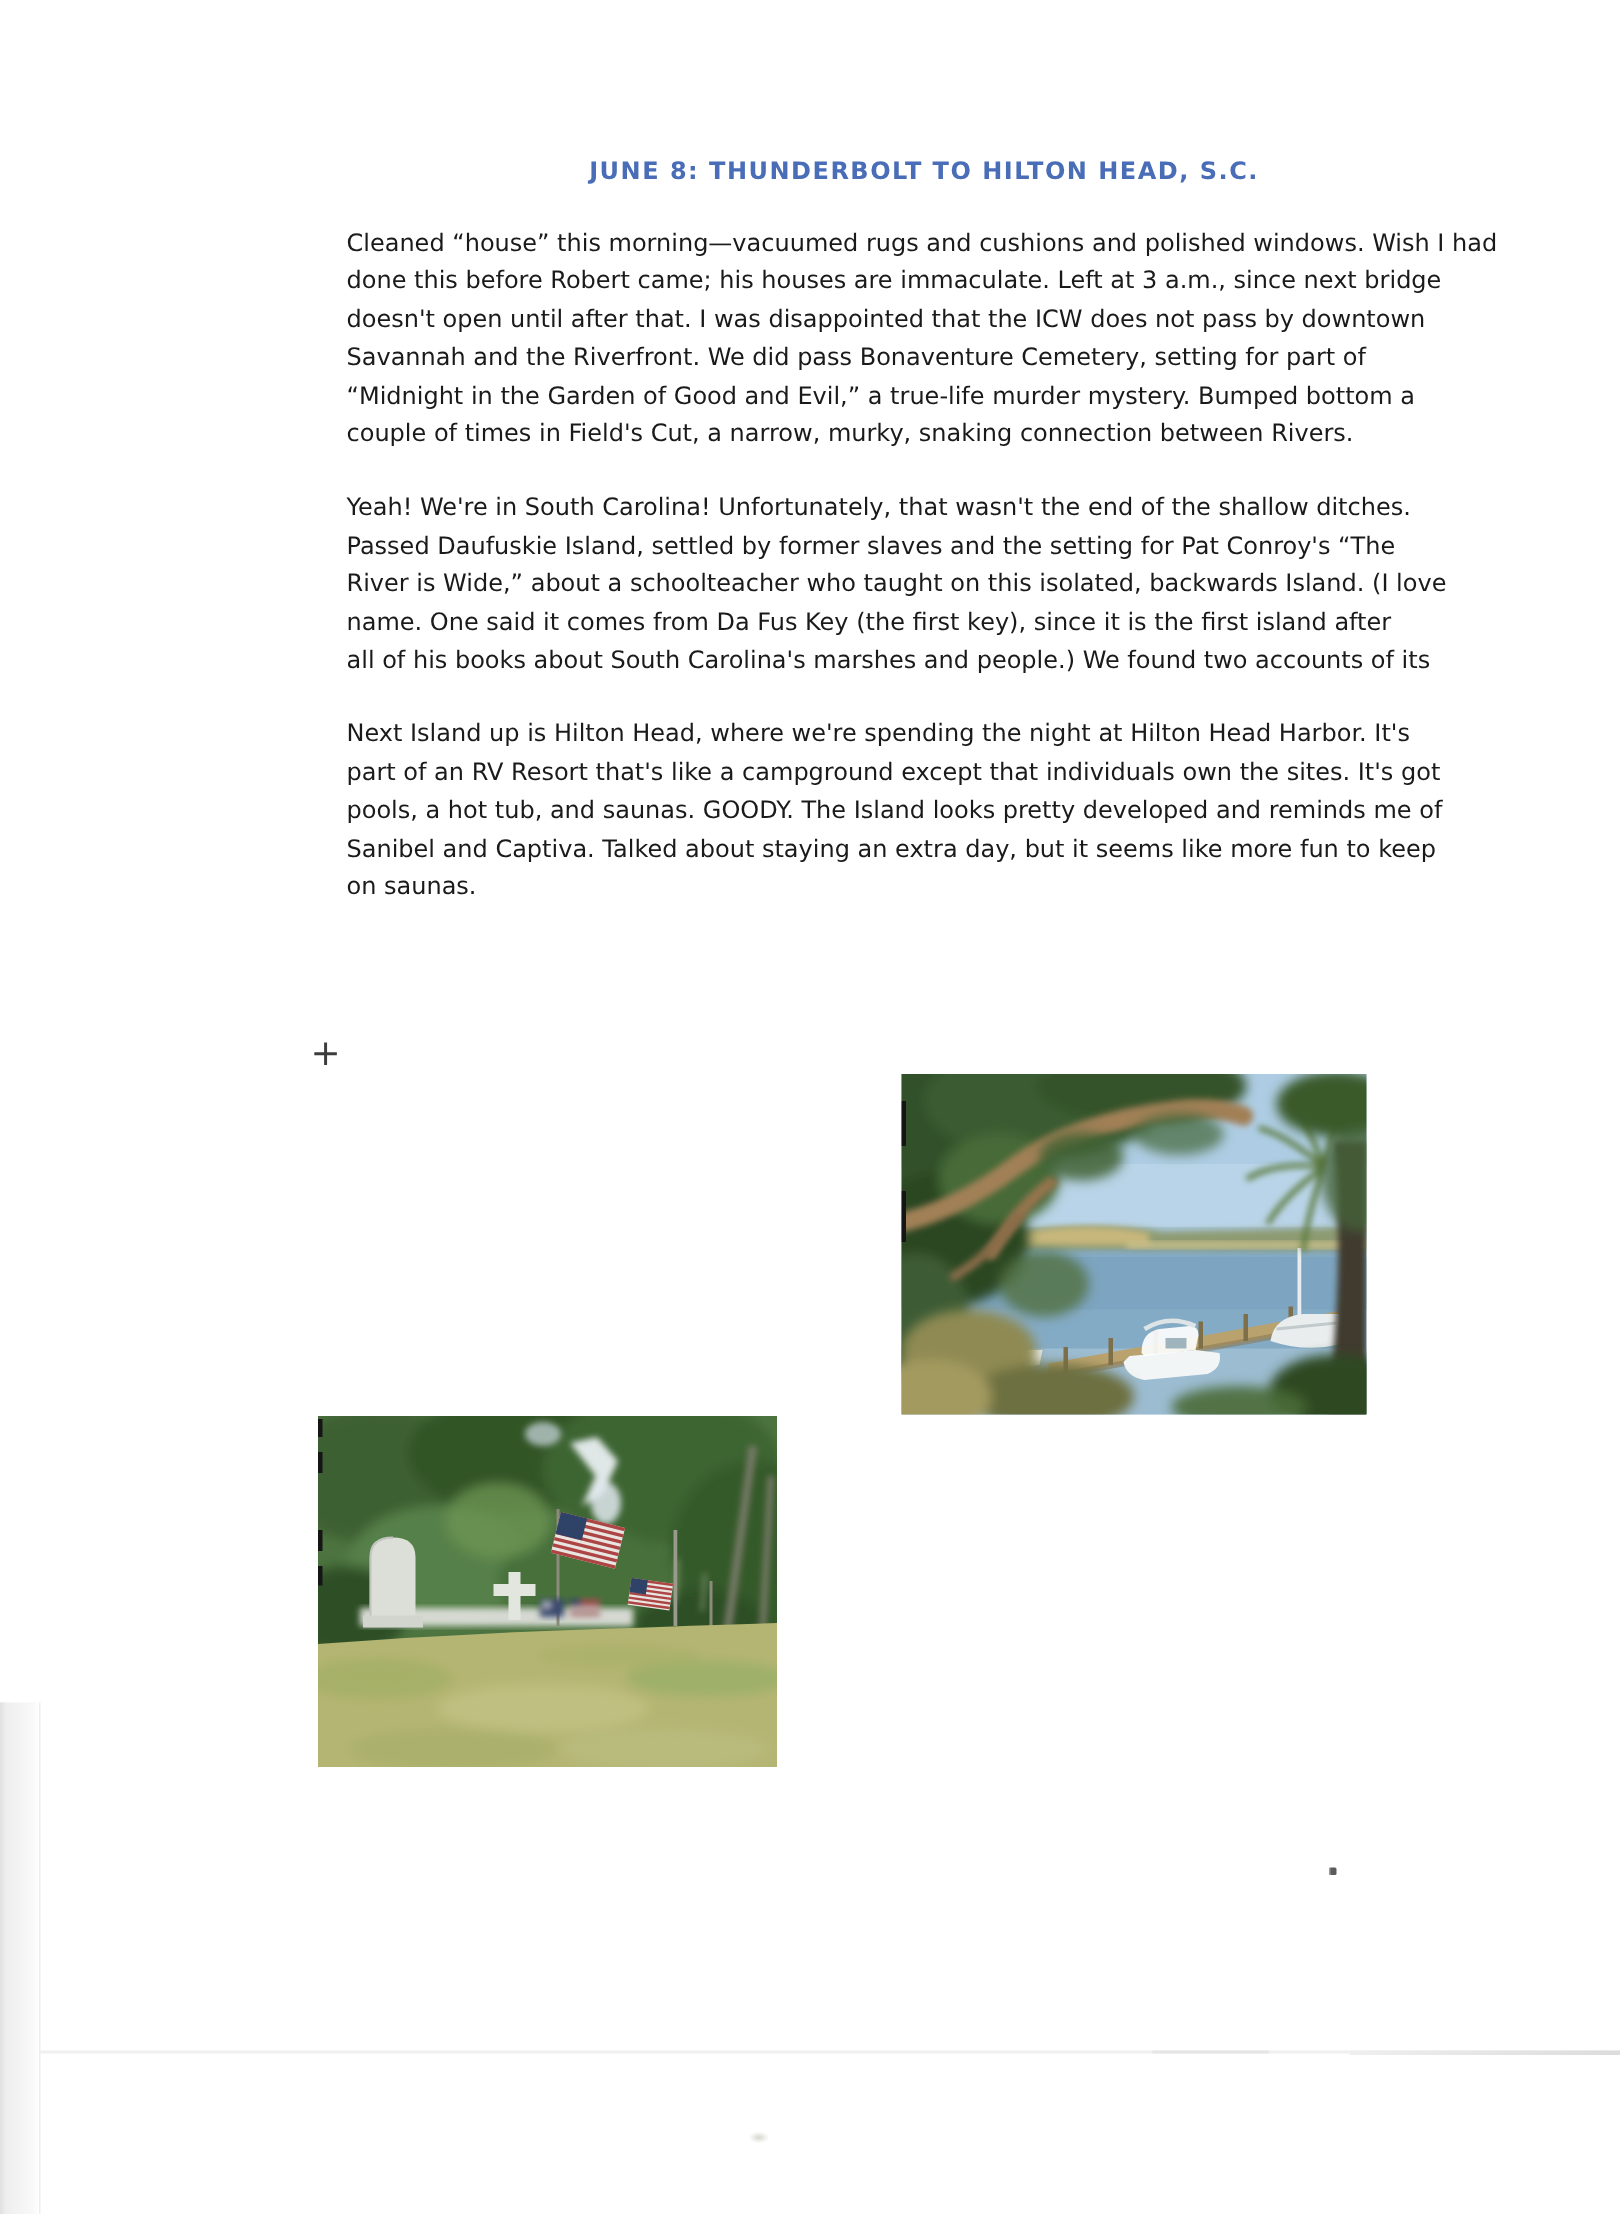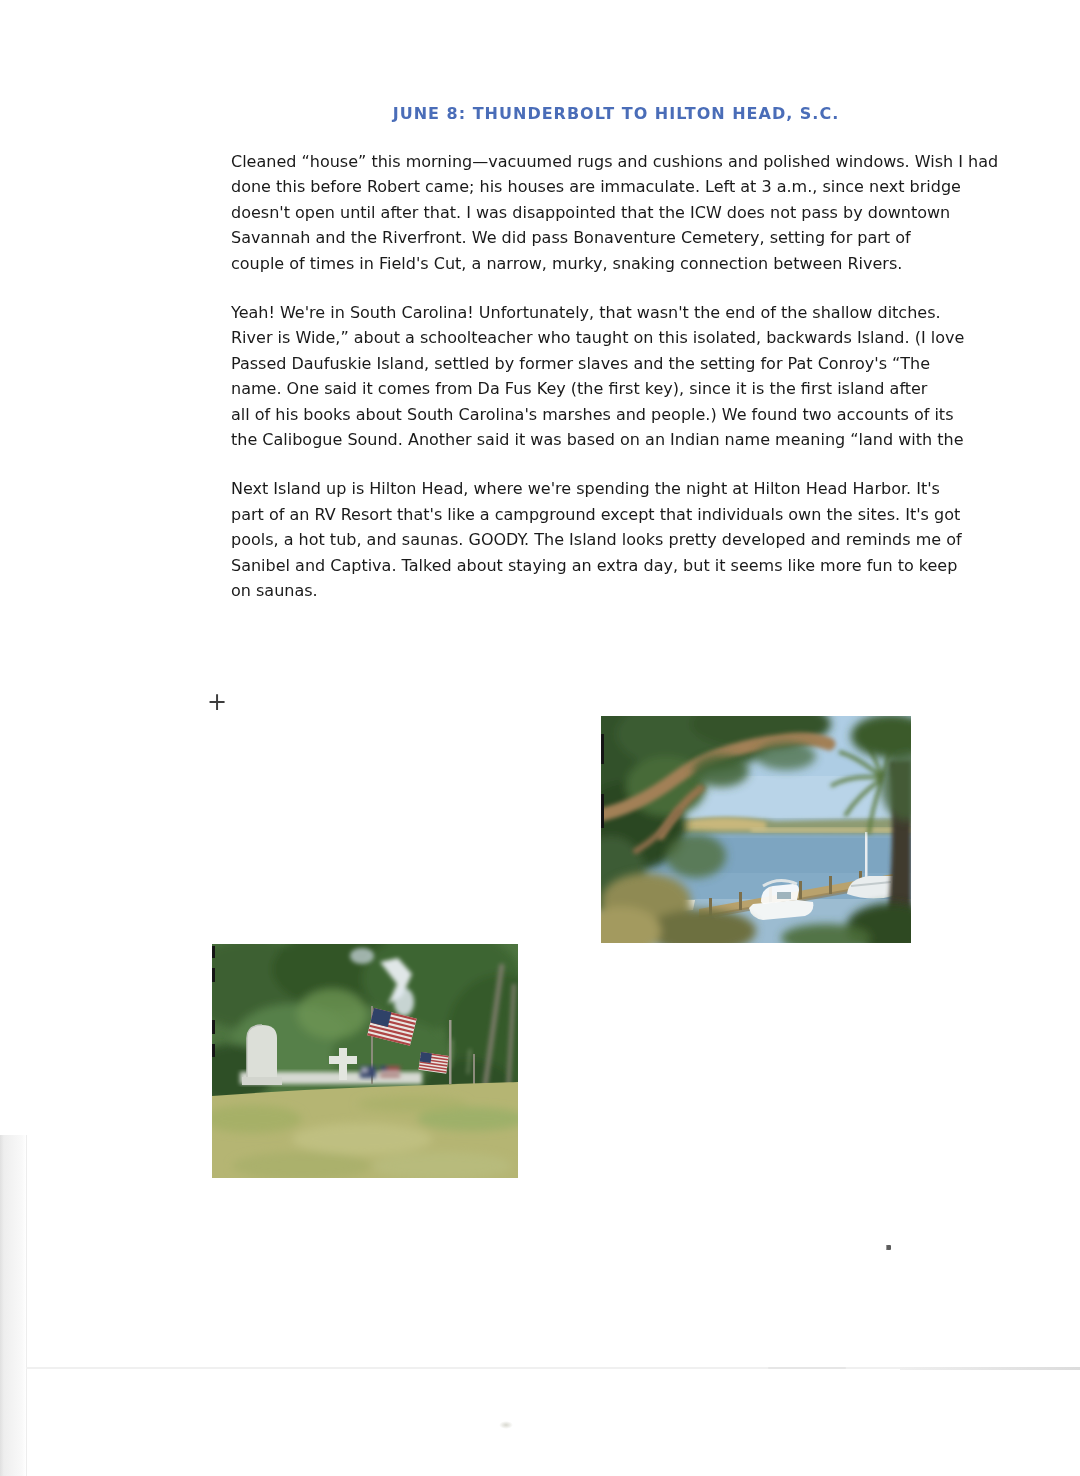--- a/index.html
+++ b/index.html
@@ -67,29 +67,29 @@
 <div class="page">
 
   <h1 class="title">JUNE 8: THUNDERBOLT TO HILTON HEAD, S.C.</h1>
 
   <div class="text-block" id="textBlock">
       <div class="paragraph">
         <div class="line">Cleaned “house” this morning—vacuumed rugs and cushions and polished windows. Wish I had</div>
         <div class="line">done this before Robert came; his houses are immaculate. Left at 3 a.m., since next bridge</div>
         <div class="line">doesn't open until after that. I was disappointed that the ICW does not pass by downtown</div>
         <div class="line">Savannah and the Riverfront. We did pass Bonaventure Cemetery, setting for part of</div>
+        <div class="line">“Midnight in the Garden of Good and Evil,” a true-life murder mystery. Bumped bottom a</div>
         <div class="line">couple of times in Field's Cut, a narrow, murky, snaking connection between Rivers.</div>
       </div>
       <div class="paragraph">
         <div class="line">Yeah! We're in South Carolina! Unfortunately, that wasn't the end of the shallow ditches.</div>
+        <div class="line">Passed Daufuskie Island, settled by former slaves and the setting for Pat Conroy's “The</div>
         <div class="line">River is Wide,” about a schoolteacher who taught on this isolated, backwards Island. (I love</div>
-        <div class="line">Passed Daufuskie Island, settled by former slaves and the setting for Pat Conroy's “The</div>
         <div class="line">name. One said it comes from Da Fus Key (the first key), since it is the first island after</div>
         <div class="line">all of his books about South Carolina's marshes and people.) We found two accounts of its</div>
-        <div class="line">the Calibogue Sound. Another said it was based on an Indian name meaning “land with the</div>
       </div>
       <div class="paragraph">
         <div class="line">Next Island up is Hilton Head, where we're spending the night at Hilton Head Harbor. It's</div>
         <div class="line">part of an RV Resort that's like a campground except that individuals own the sites. It's got</div>
         <div class="line">pools, a hot tub, and saunas. GOODY. The Island looks pretty developed and reminds me of</div>
         <div class="line">Sanibel and Captiva. Talked about staying an extra day, but it seems like more fun to keep</div>
         <div class="line">on saunas.</div>
       </div>
     </div>
 

